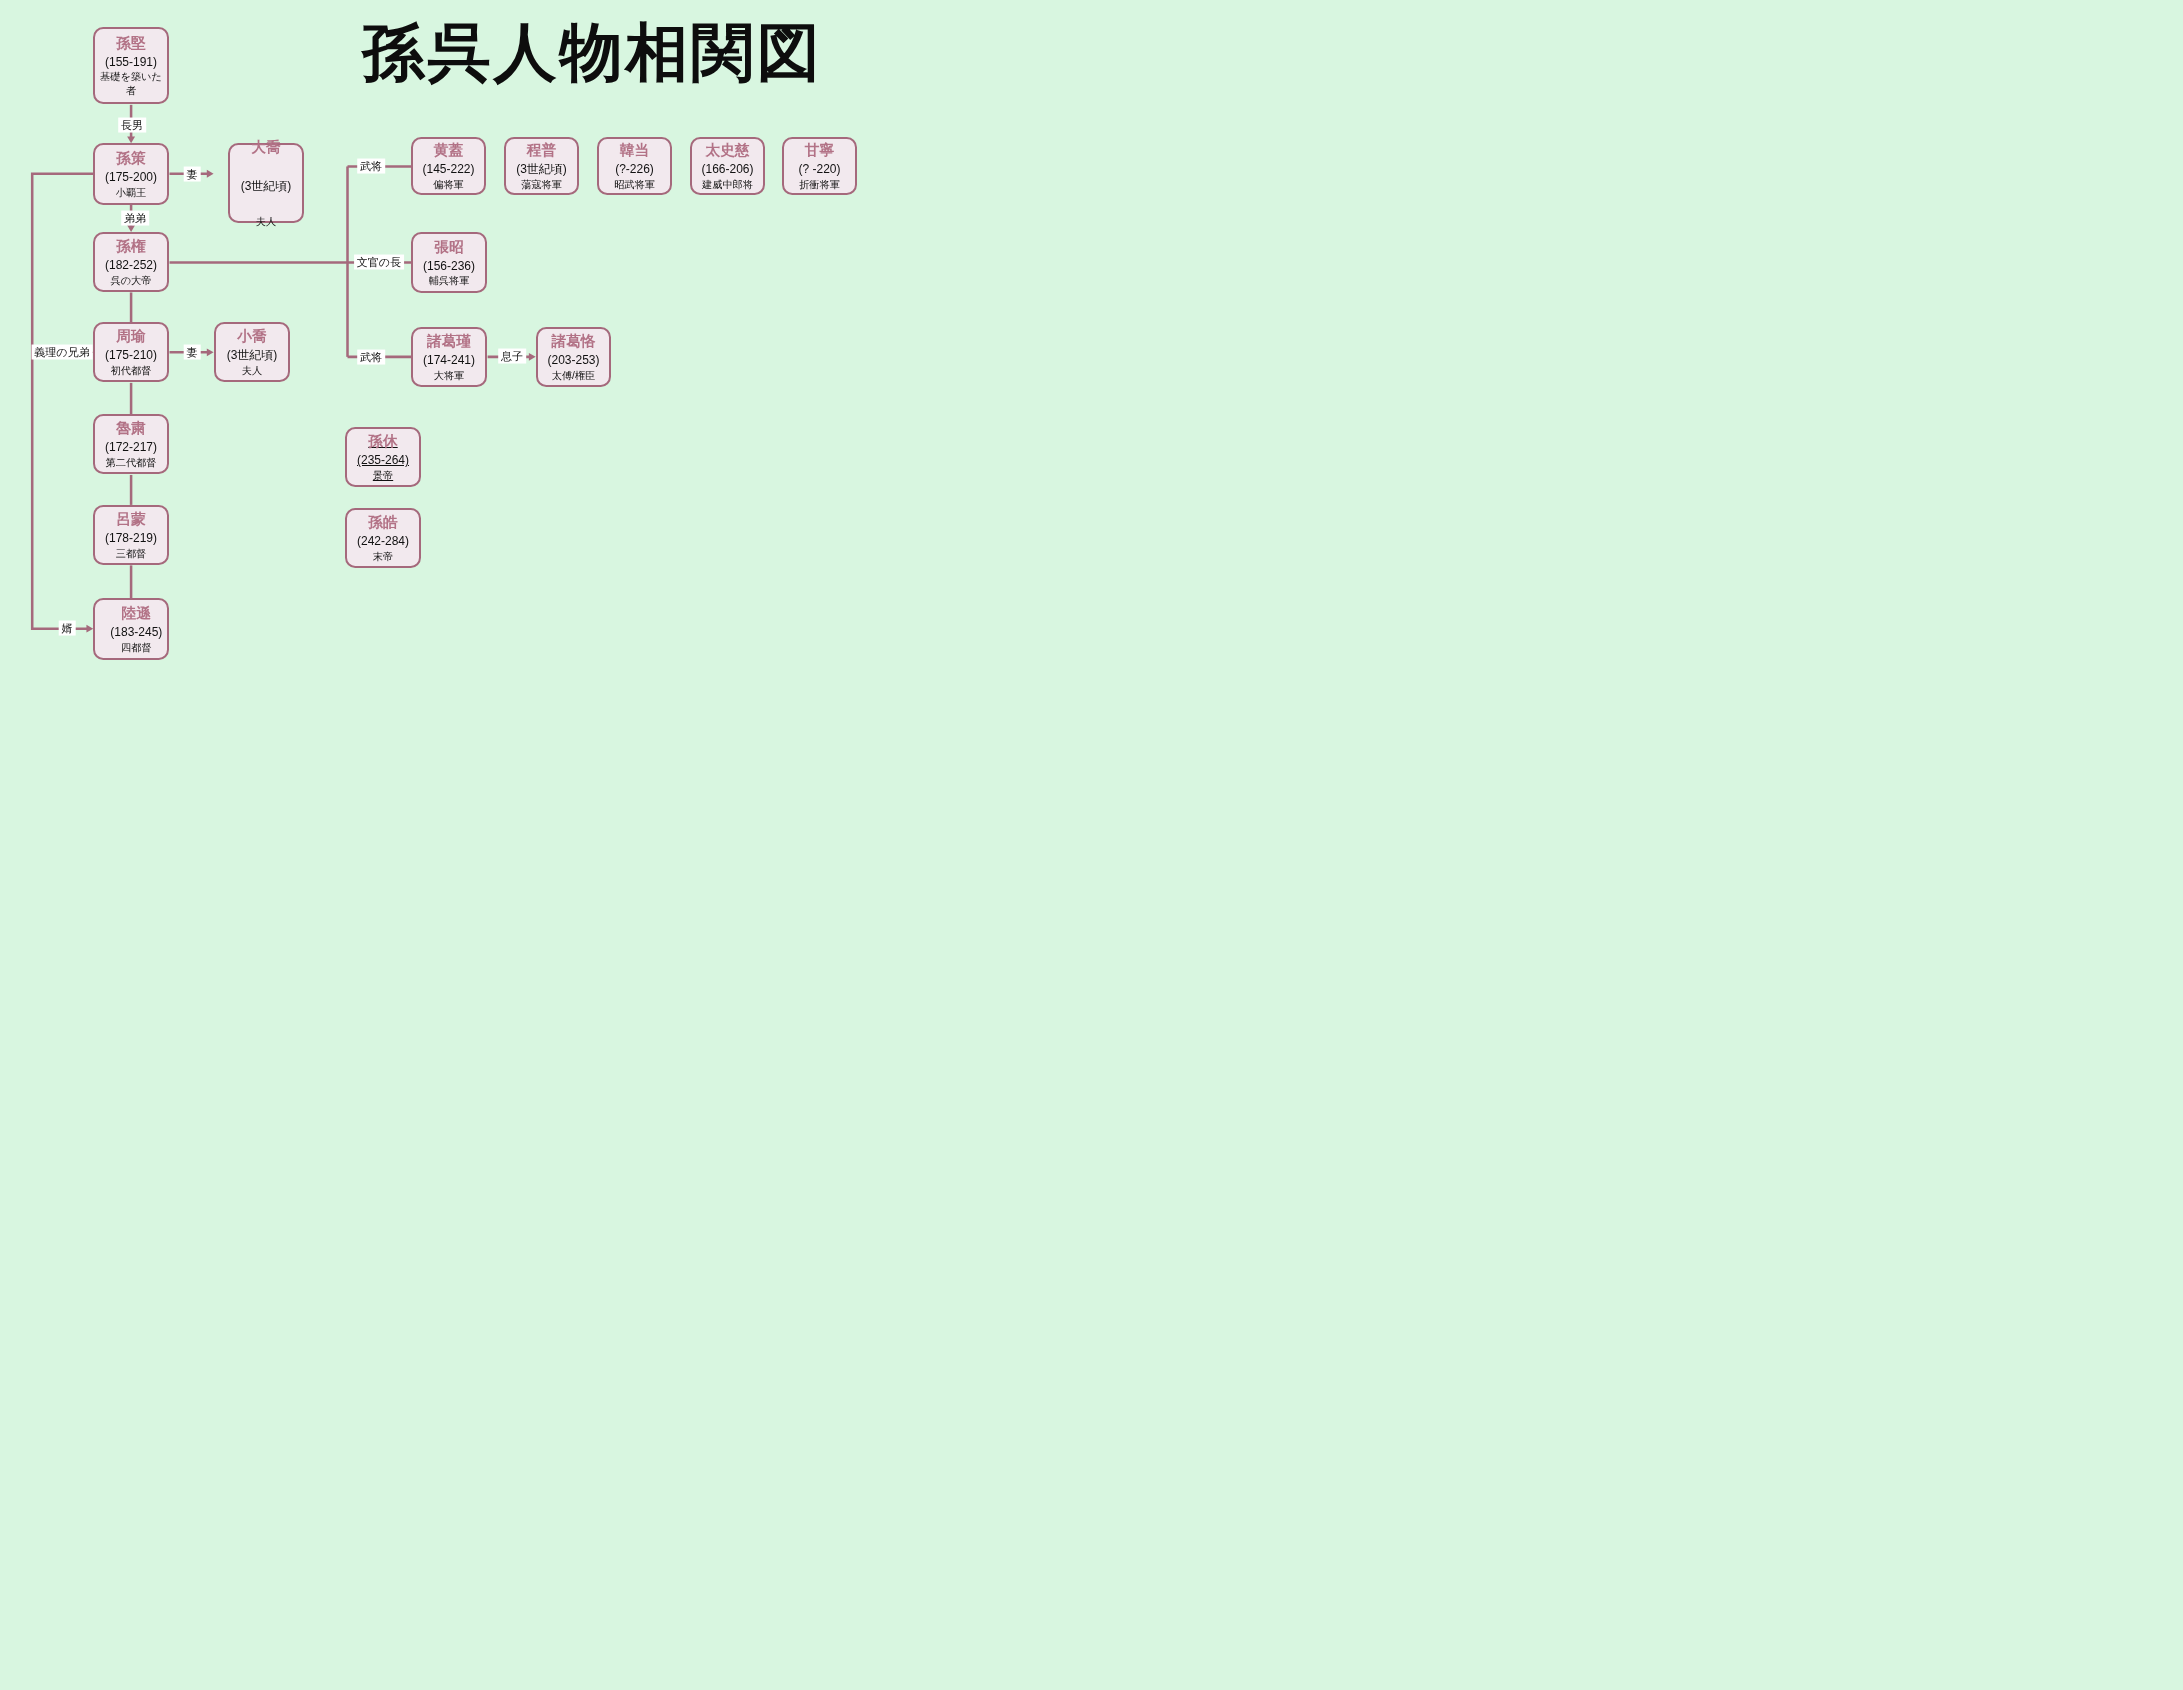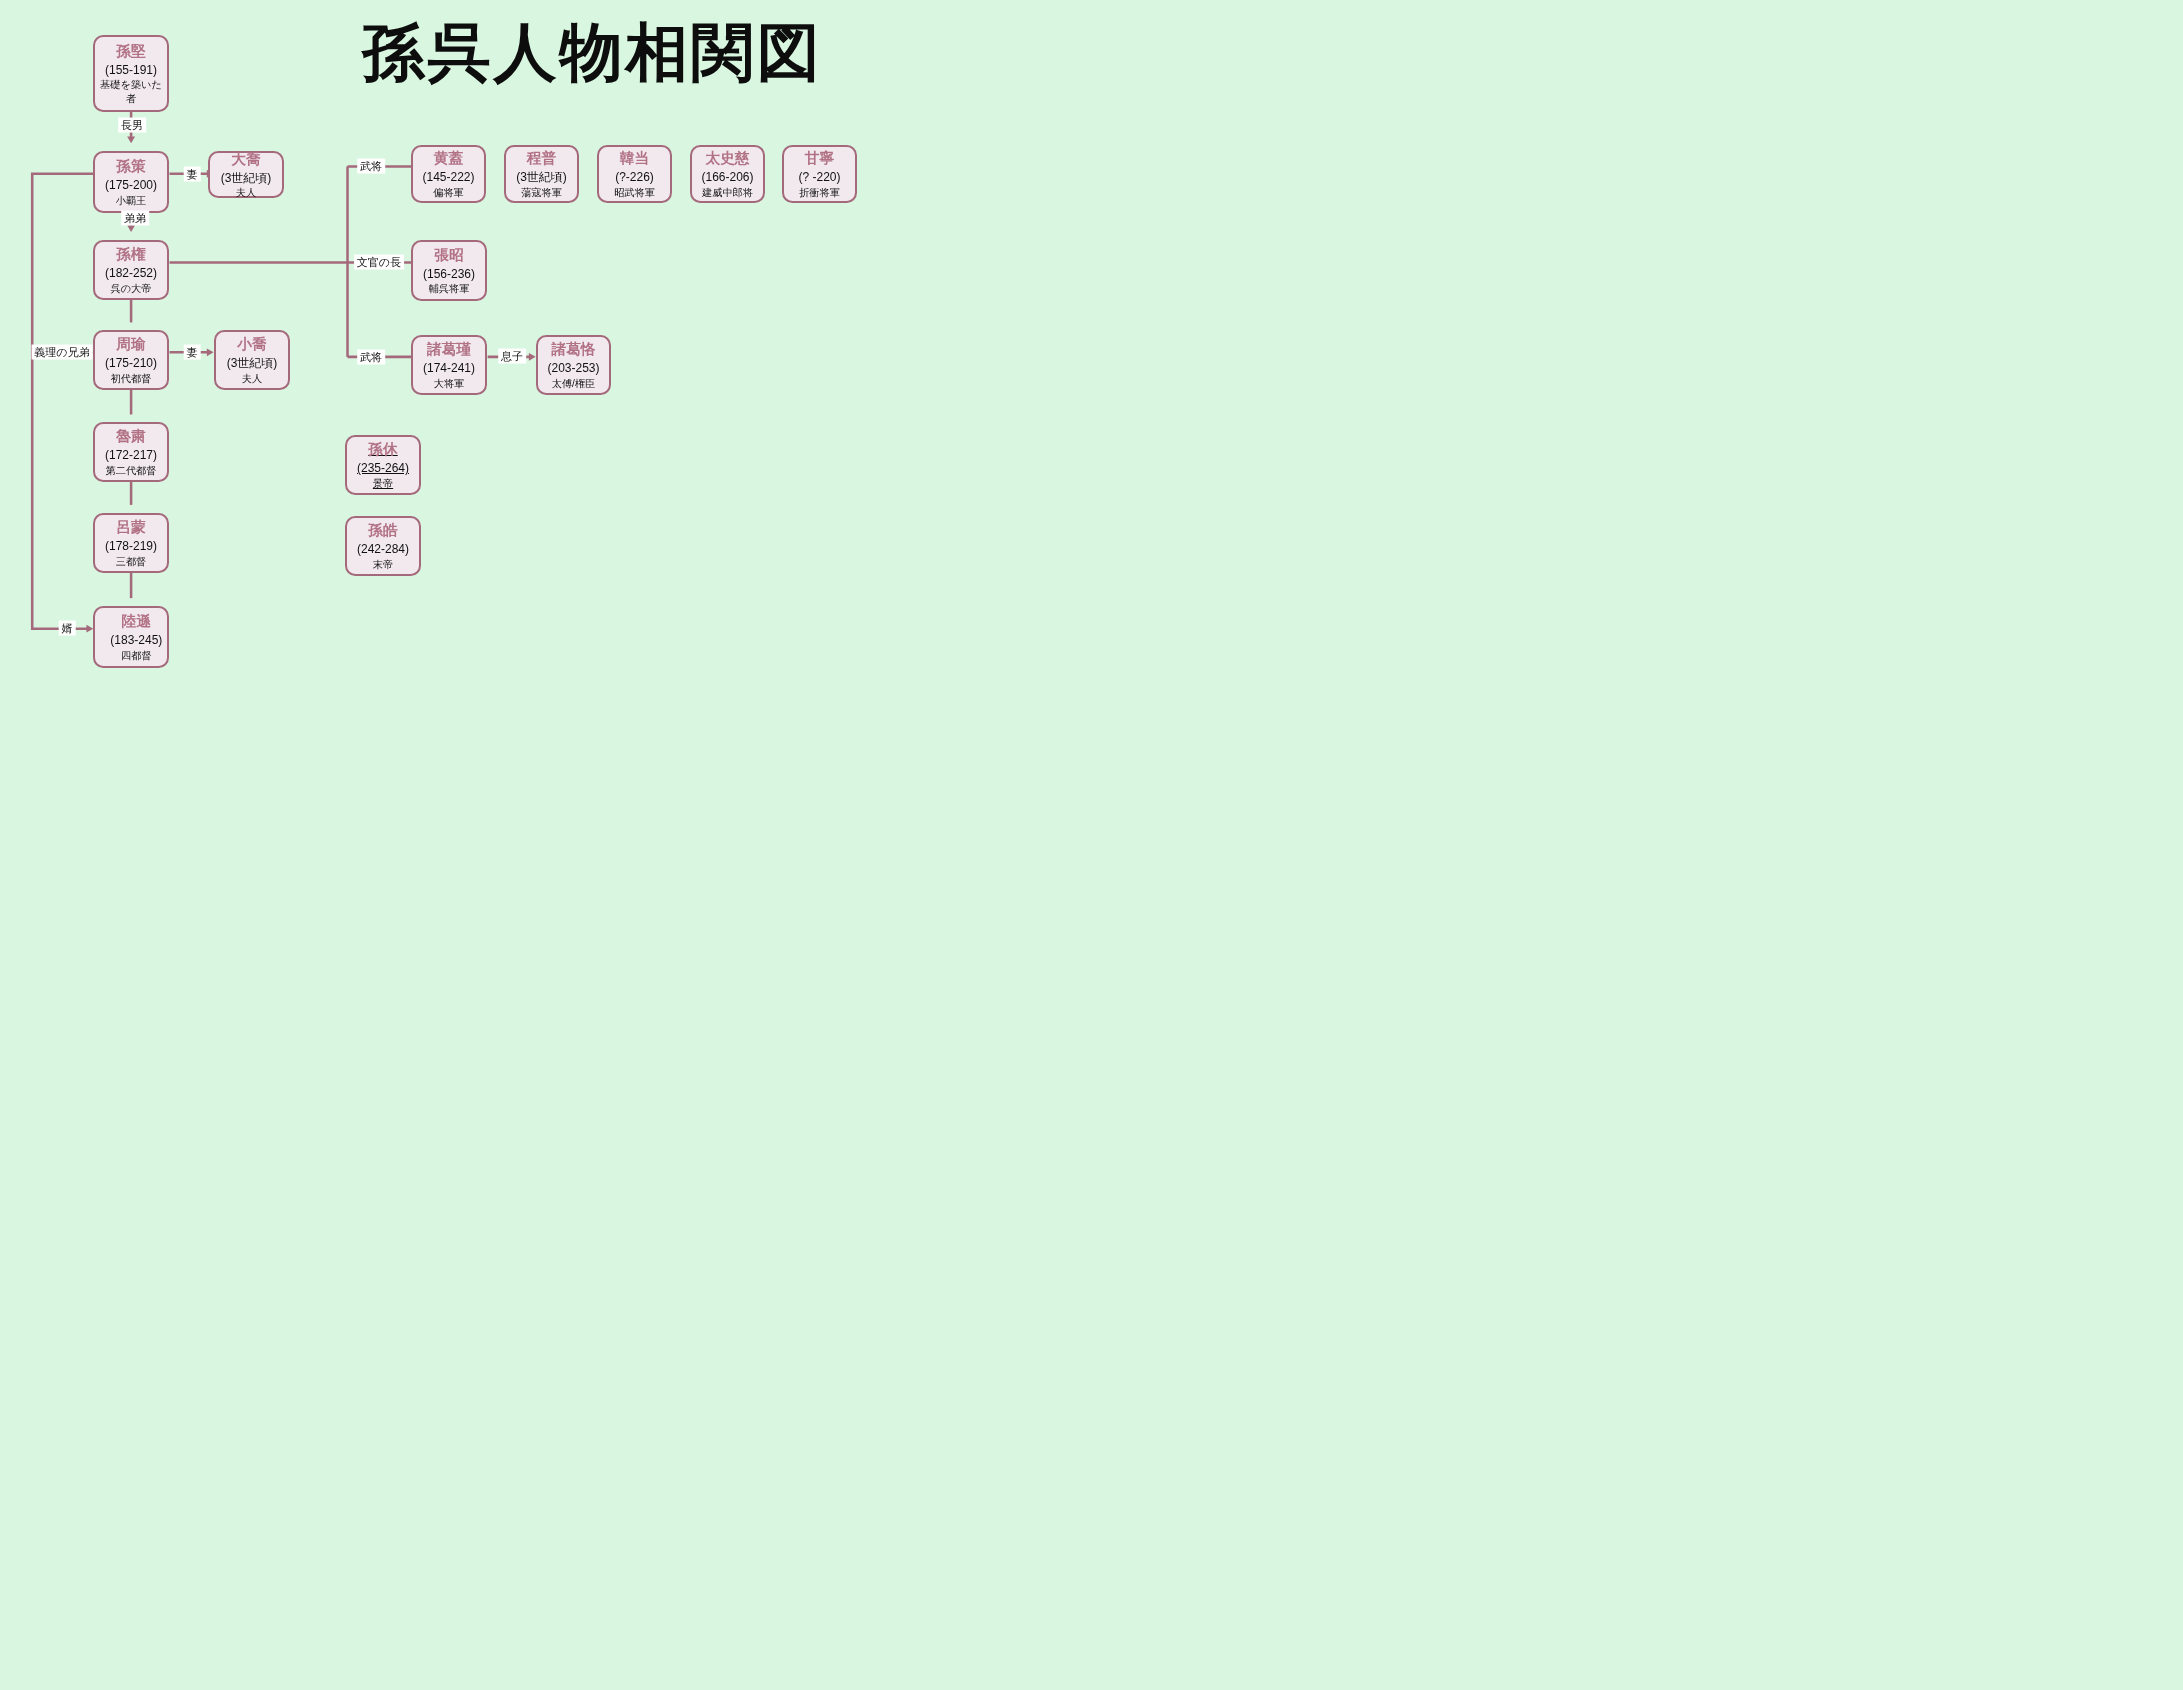--- a/index.html
+++ b/index.html
@@ -57,21 +57,20 @@
     background:var(--node-fill);
     border:2.3px solid var(--node-border);
     border-radius:10.2px;
     display:flex;
     flex-direction:column;
     align-items:center;
     justify-content:center;
     text-align:center;
     padding:2.3px 3.4px;
     line-height:1.3;
-    margin-top:8px;
   }
   .node .name{
     font-size:14.7px;
     font-weight:bold;
     color:var(--node-name);
     line-height:1.25;
     margin-bottom:1.7px;
     white-space:nowrap;
   }
   .node .dates{
@@ -137,21 +136,21 @@
       <div class="node" style="left: 93px; top: 27px; width: 76px; height: 77px;">
         <div class="name">孫堅</div>
         <div class="dates">(155-191)</div>
         <div class="role">基礎を築いた者</div>
       </div>
       <div class="node" style="left: 93px; top: 143px; width: 76px; height: 62px;">
         <div class="name">孫策</div>
         <div class="dates">(175-200)</div>
         <div class="role">小覇王</div>
       </div>
-      <div class="node" style="left: 208px; top: 143px; width: 76px; height: 47px;">
+      <div class="node" style="left: 228px; top: 143px; width: 76px; height: 80px; gap: 20px;">
         <div class="name">大喬</div>
         <div class="dates">(3世紀頃)</div>
         <div class="role">夫人</div>
       </div>
       <div class="node" style="left: 93px; top: 232px; width: 76px; height: 60px; text-align: center;">
         <div class="name">孫権</div>
         <div class="dates">(182-252)</div>
         <div class="role">呉の大帝</div>
       </div>
       <div class="node" style="left: 93px; top: 322px; width: 76px; height: 60px;">

